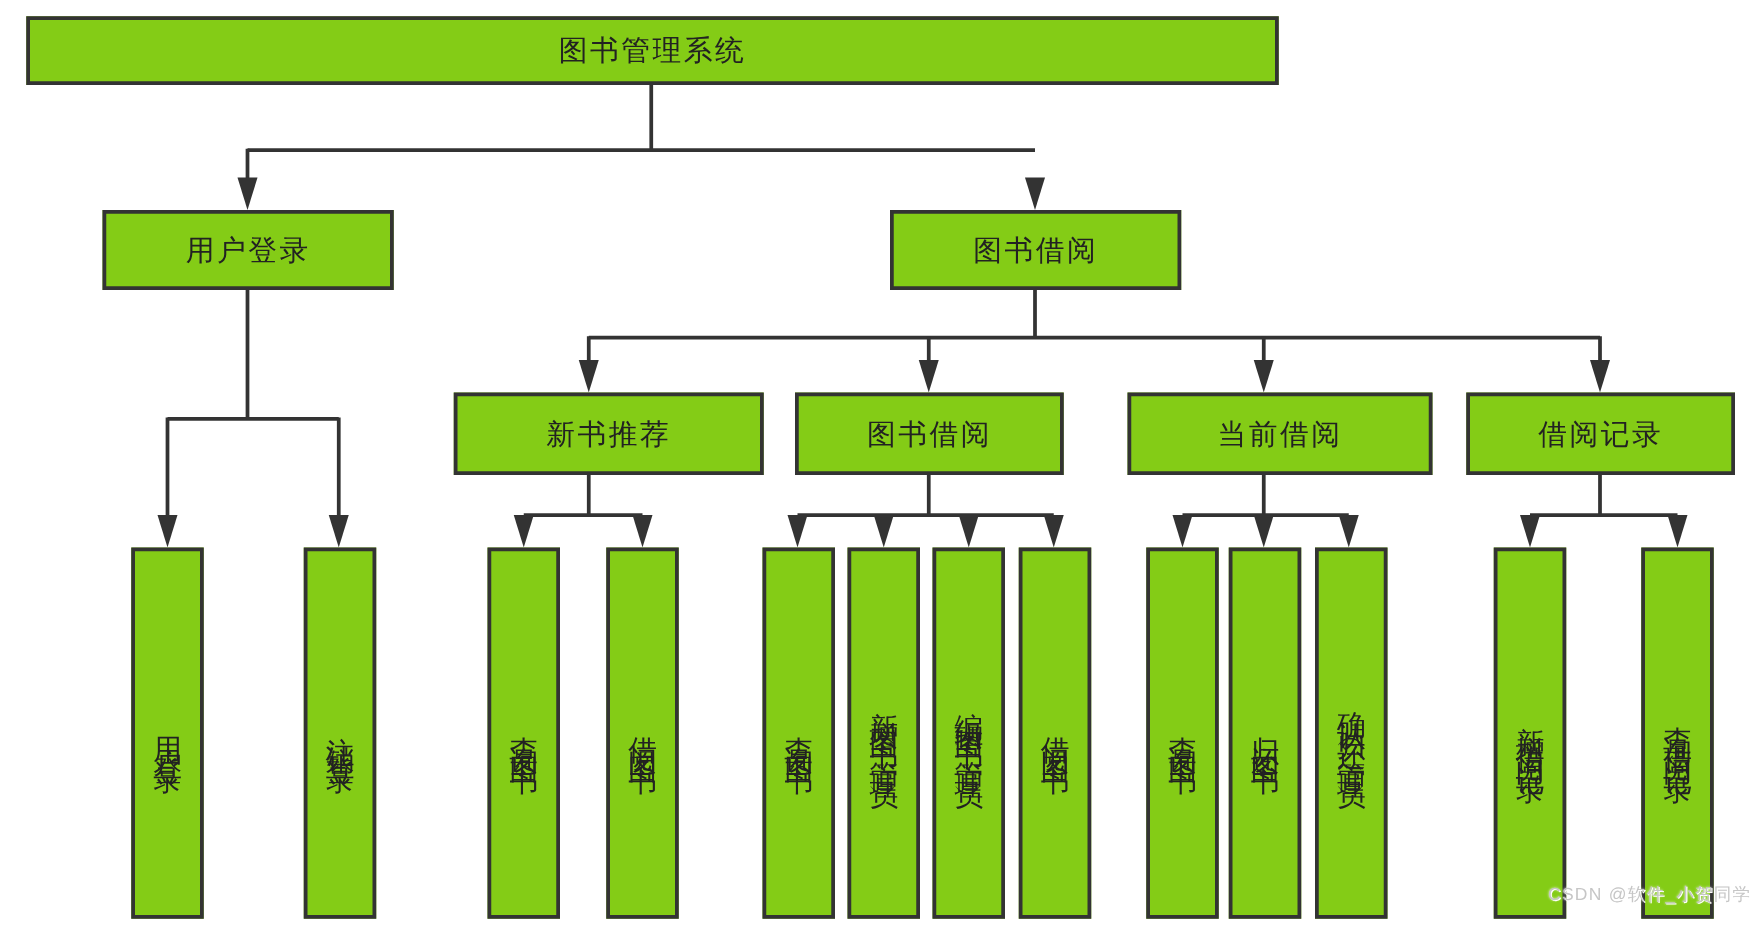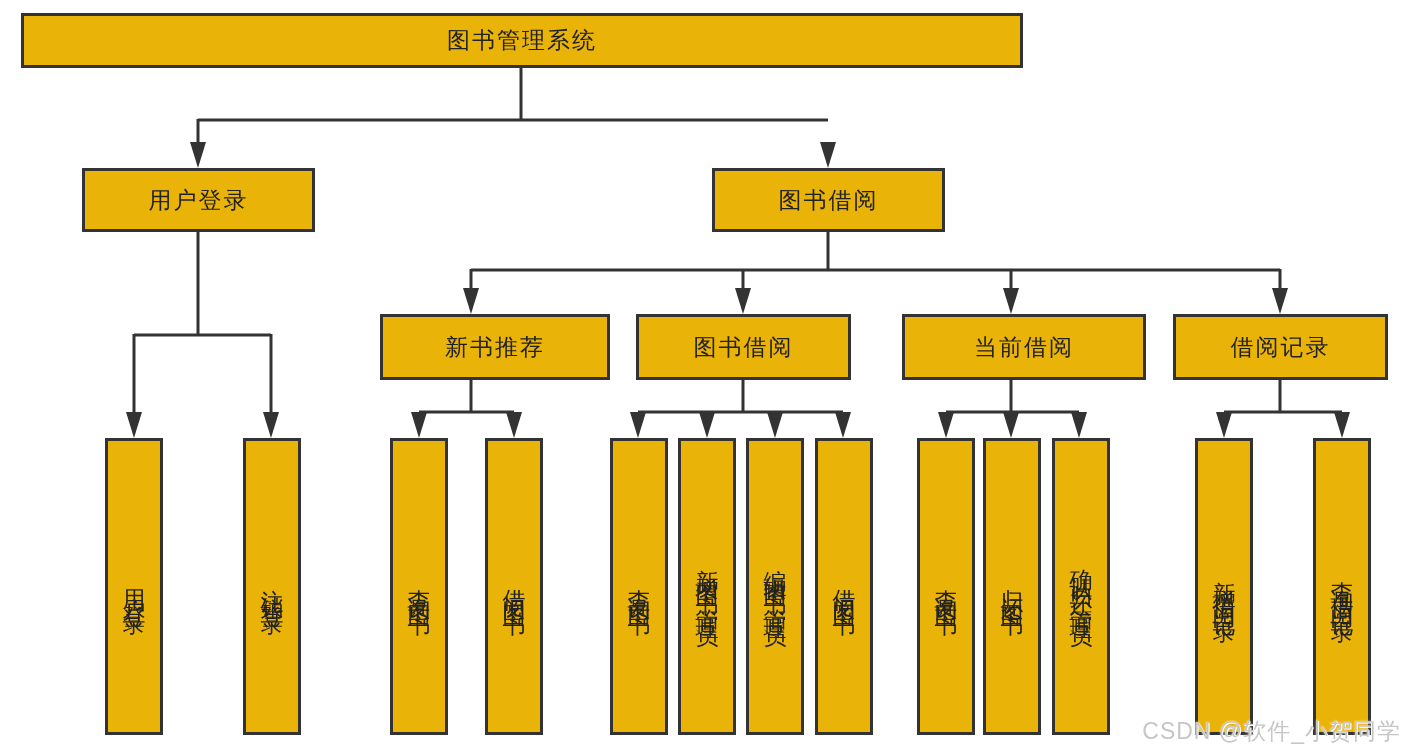--- a/index.html
+++ b/index.html
@@ -13,21 +13,21 @@
   }
   #connectors {
     position: absolute;
     left: 0; top: 0;
     width: 1405px; height: 747px;
     pointer-events: none;
   }
   .node {
     position: absolute;
     box-sizing: border-box;
-    background: #eab308;
+    background: #84cc16;
     border: 3px solid #333333;
     display: flex;
     align-items: center;
     justify-content: center;
     color: #222222;
   }
   .hlabel {
     font-size: 23px;
     letter-spacing: 2px;
     white-space: nowrap;
@@ -36,22 +36,22 @@
     writing-mode: vertical-rl;
     text-orientation: mixed;
     font-size: 23px;
     letter-spacing: 8px;
     line-height: 1;
     white-space: nowrap;
   }
   #watermark {
     position: absolute;
     right: 4px;
-    bottom: 0;
-    font-size: 23px;
+    bottom: 22px;
+    font-size: 14px;
     color: #c6c6c6;
     letter-spacing: 1px;
     text-shadow: 0 0 2px #ffffff, 1px 1px 0 #ffffff;
     z-index: 5;
     white-space: nowrap;
   }
 </style>
 </head>
 <body>
 
@@ -119,21 +119,21 @@
     <span class="hlabel">图书管理系统</span>
   </div>
 
   <div class="node" style="left:82px; top:168px; width:233px; height:64px;">
     <span class="hlabel">用户登录</span>
   </div>
   <div class="node" style="left:712px; top:168px; width:233px; height:64px;">
     <span class="hlabel">图书借阅</span>
   </div>
 
-  <div class="node" style="left:380px; top:314px; width:230px; height:66px;">
+  <div class="node" style="left:363px; top:314px; width:248px; height:66px;">
     <span class="hlabel">新书推荐</span>
   </div>
   <div class="node" style="left:636px; top:314px; width:215px; height:66px;">
     <span class="hlabel">图书借阅</span>
   </div>
   <div class="node" style="left:902px; top:314px; width:244px; height:66px;">
     <span class="hlabel">当前借阅</span>
   </div>
   <div class="node" style="left:1173px; top:314px; width:215px; height:66px;">
     <span class="hlabel">借阅记录</span>

